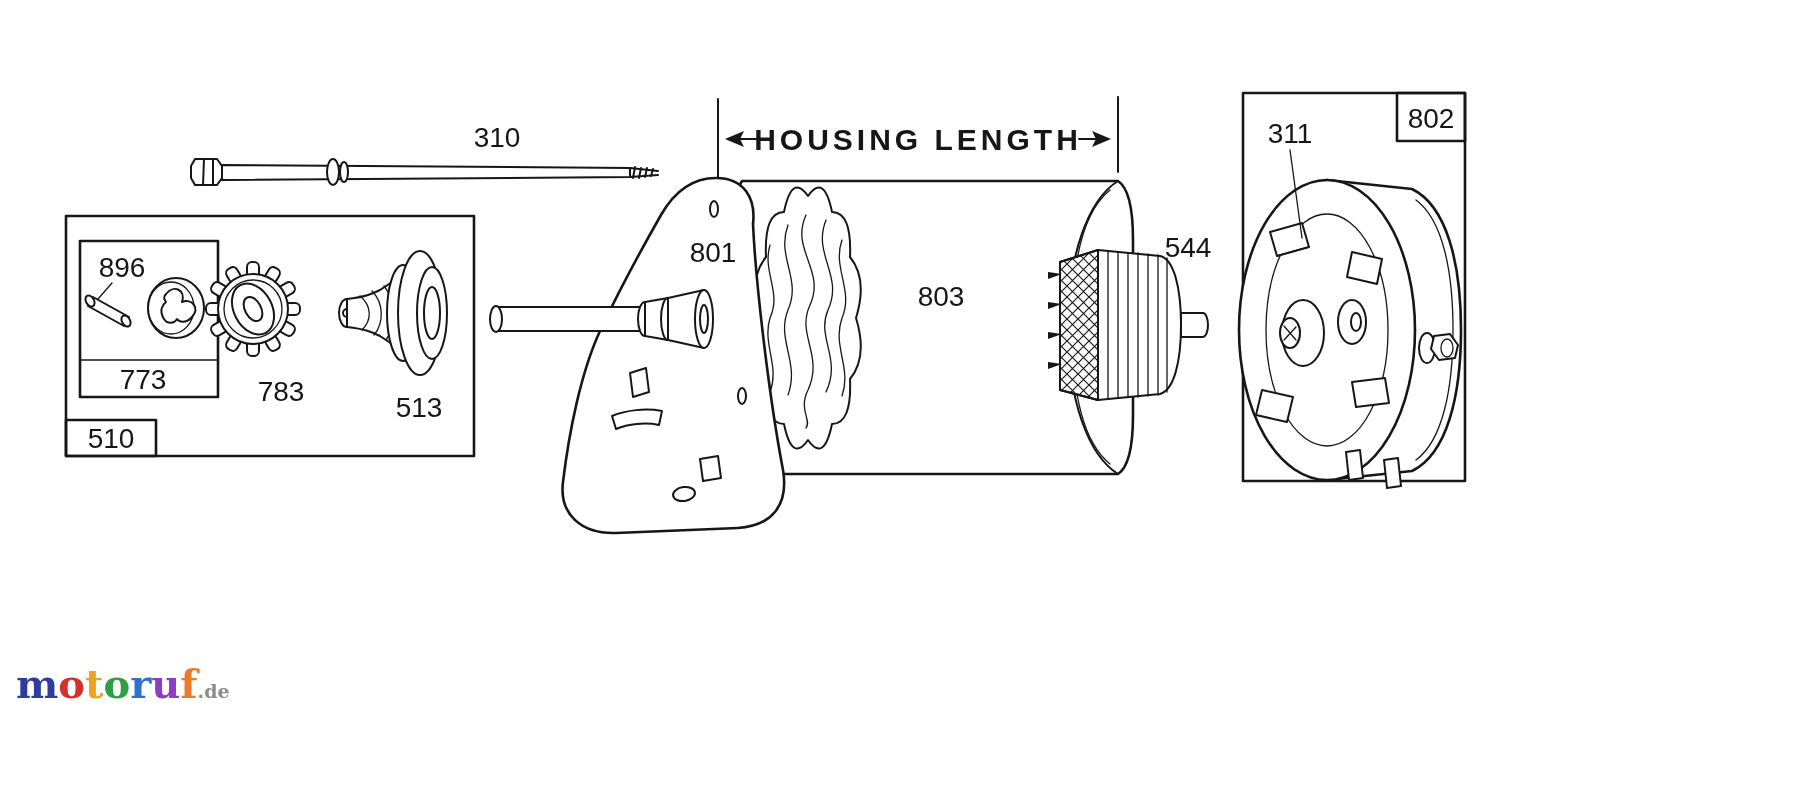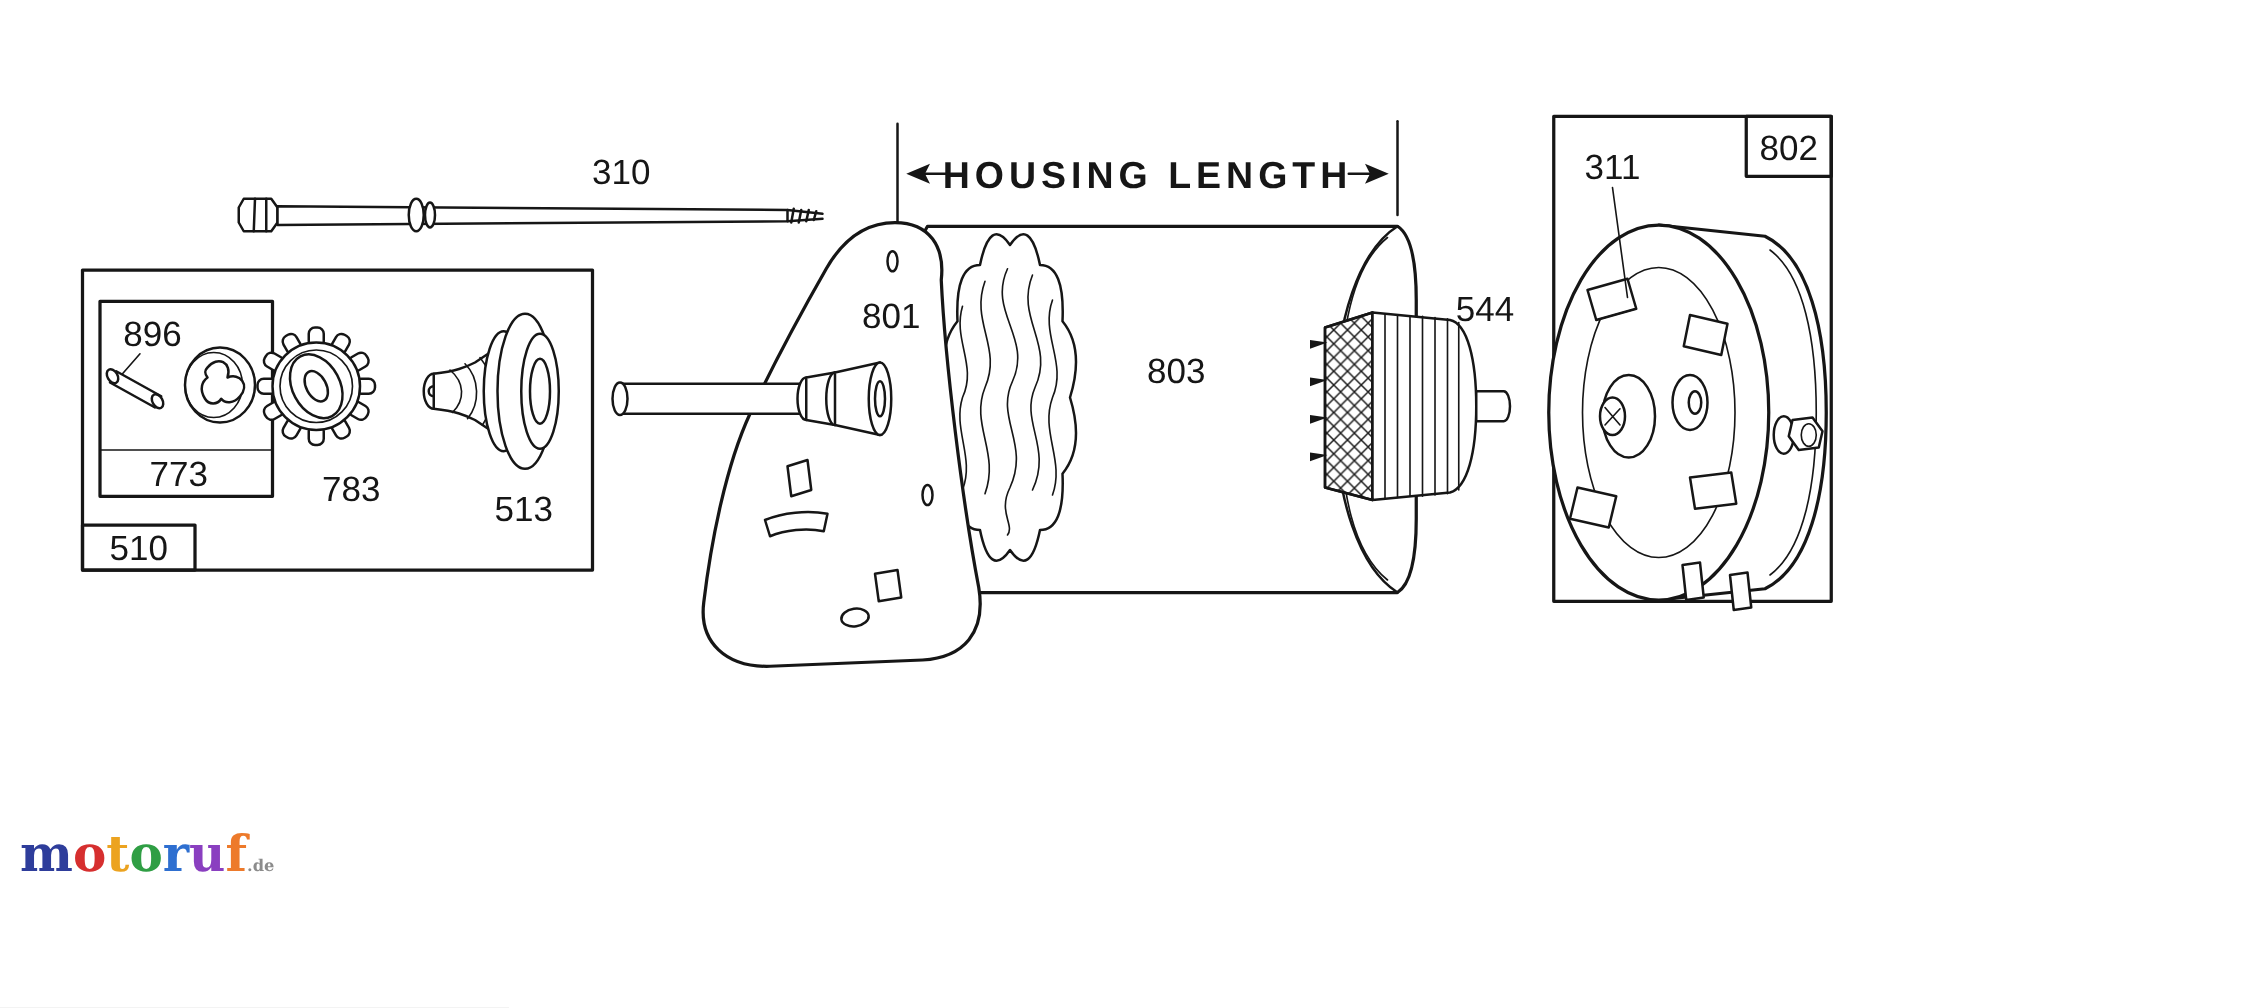--- a/index.html
+++ b/index.html
@@ -6,21 +6,21 @@
   .canvas{position:relative;width:1800px;height:806px;background:#ffffff;overflow:hidden;font-family:"Liberation Sans",sans-serif;padding-left:19px;}
   svg.art{position:absolute;left:0;top:0;}
   .art line,.art path,.art rect,.art ellipse,.art circle,.art polyline{fill:none;stroke:#161616;stroke-width:2;stroke-linecap:round;stroke-linejoin:round;}
   .art .fw,.art .fw *{fill:#ffffff;}
   .art .fb{fill:#161616;stroke:none;}
   .art .thick{stroke-width:2.6;}
   .art .thin{stroke-width:1.3;}
   .art text{fill:#161616;stroke:none;font-family:"Liberation Sans","DejaVu Sans",sans-serif;font-size:28px;font-weight:400;}
   .art text.dim-text{font-size:30px;font-weight:700;letter-spacing:4px;}
   .logo{position:absolute;left:16px;top:664px;font-family:"DejaVu Serif","Liberation Serif",serif;font-weight:700;font-size:40px;line-height:1;user-select:none;}
-  .logo .logo-suffix{font-size:13px;}
+  .logo .logo-suffix{font-size:19px;}
 </style>
 </head>
 <body>
 
 <div class="canvas">
 <svg class="art" width="1800" height="806" viewBox="0 0 1800 806">
   <defs>
     <pattern id="xhatch" width="11" height="11" patternUnits="userSpaceOnUse">
       <path d="M0,11 L11,0 M0,0 L11,11" style="fill:none;stroke:#1a1a1a;stroke-width:1.2"></path>
     </pattern>

